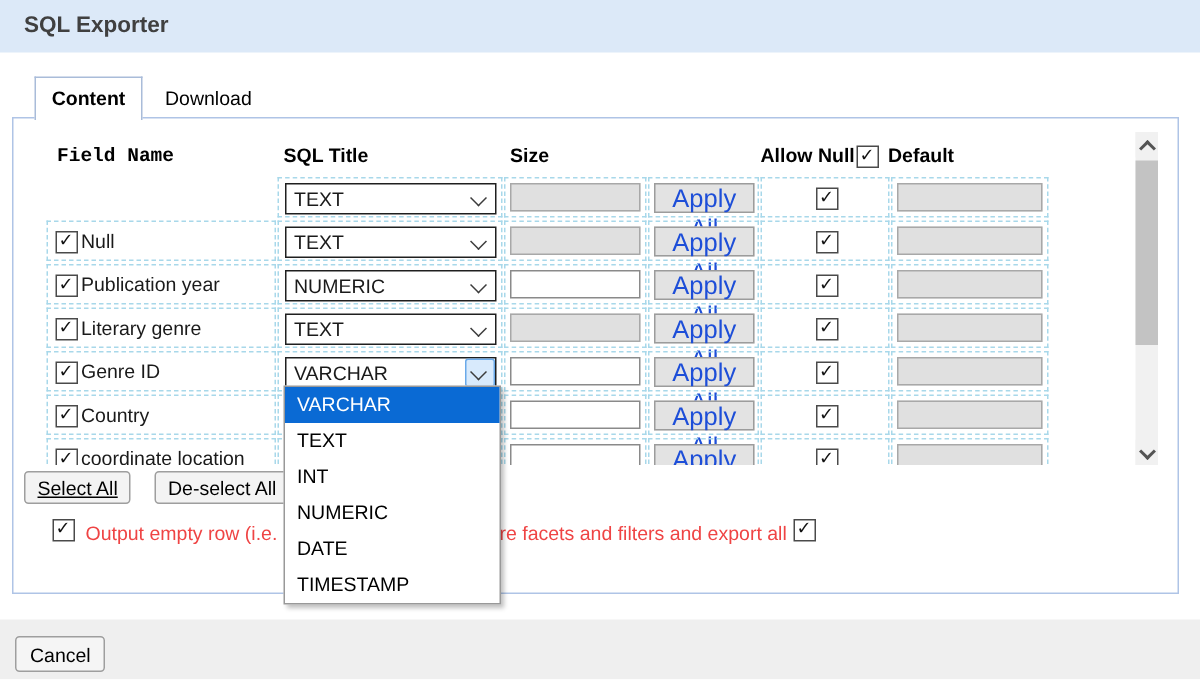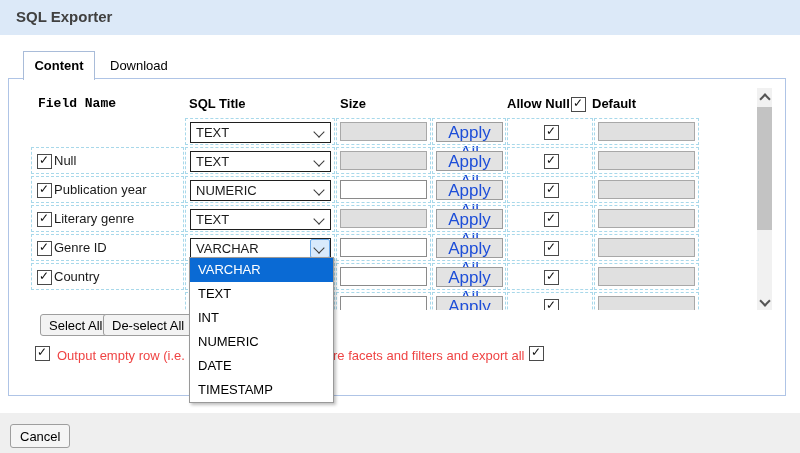--- a/index.html
+++ b/index.html
@@ -48,21 +48,21 @@
   .input{position:absolute;left:3px;top:3px;width:87px;height:19px;border:1px solid #8a8a8a;background:#fff;box-sizing:border-box;}
   .input.dis{background:#e0e0e0;border-color:#a8a8a8;}
   .c-default .input{left:3px;width:97px;background:#e0e0e0;border-color:#a8a8a8;}
   .c-null .cb{position:absolute;left:36px;top:6px;}
   
   .applybtn{position:absolute;left:3px;top:3px;width:67px;height:20px;background:#e3e3e3;border:1px solid #9c9c9c;
     font-family:"Liberation Sans",sans-serif;font-size:17px;color:#1d4ed8;padding:0;}
   
   .pbtn{position:absolute;height:22px;background:#f3f3f3;border:1px solid #9e9e9e;border-radius:3px;
     font-family:"Liberation Sans",sans-serif;font-size:13px;color:#000;padding:0 8px;}
-  #btn-select-all{left:40px;top:314px;}
+  #btn-select-all{left:16px;top:314px;text-decoration:underline;}
   #btn-deselect-all{left:103px;top:314px;}
   
   .optline{position:absolute;top:348px;white-space:nowrap;color:#ef4444;}
   #out-cb{position:absolute;left:35px;top:346px;}
   #out-left{left:57px;}
   #out-right{left:333px;text-align:right;}
   #trim-cb{position:absolute;left:529px;top:346px;}
   #trim-label{left:553px;}
   
   #vscroll{position:absolute;left:757px;top:88px;width:15px;height:222px;background:#f1f1f1;}
@@ -256,20 +256,24 @@
         </div>
       <div class="cell c-null">
           <span class="cb checked"></span>
         </div>
       <div class="cell c-default">
           <div class="input"></div>
         </div>
     </div>
 
     <div class="row" style="top:177px">
+      <div class="cell c-field">
+        <span class="cb checked"></span>
+        <span class="lbl">coordinate location</span>
+      </div>
       <div class="cell c-type">
         <div class="select">
           <span class="val"></span>
           <span class="chevbox">
               <span class="chev"></span>
             </span>
         </div>
       </div>
       <div class="cell c-size">
           <div class="input"></div>

